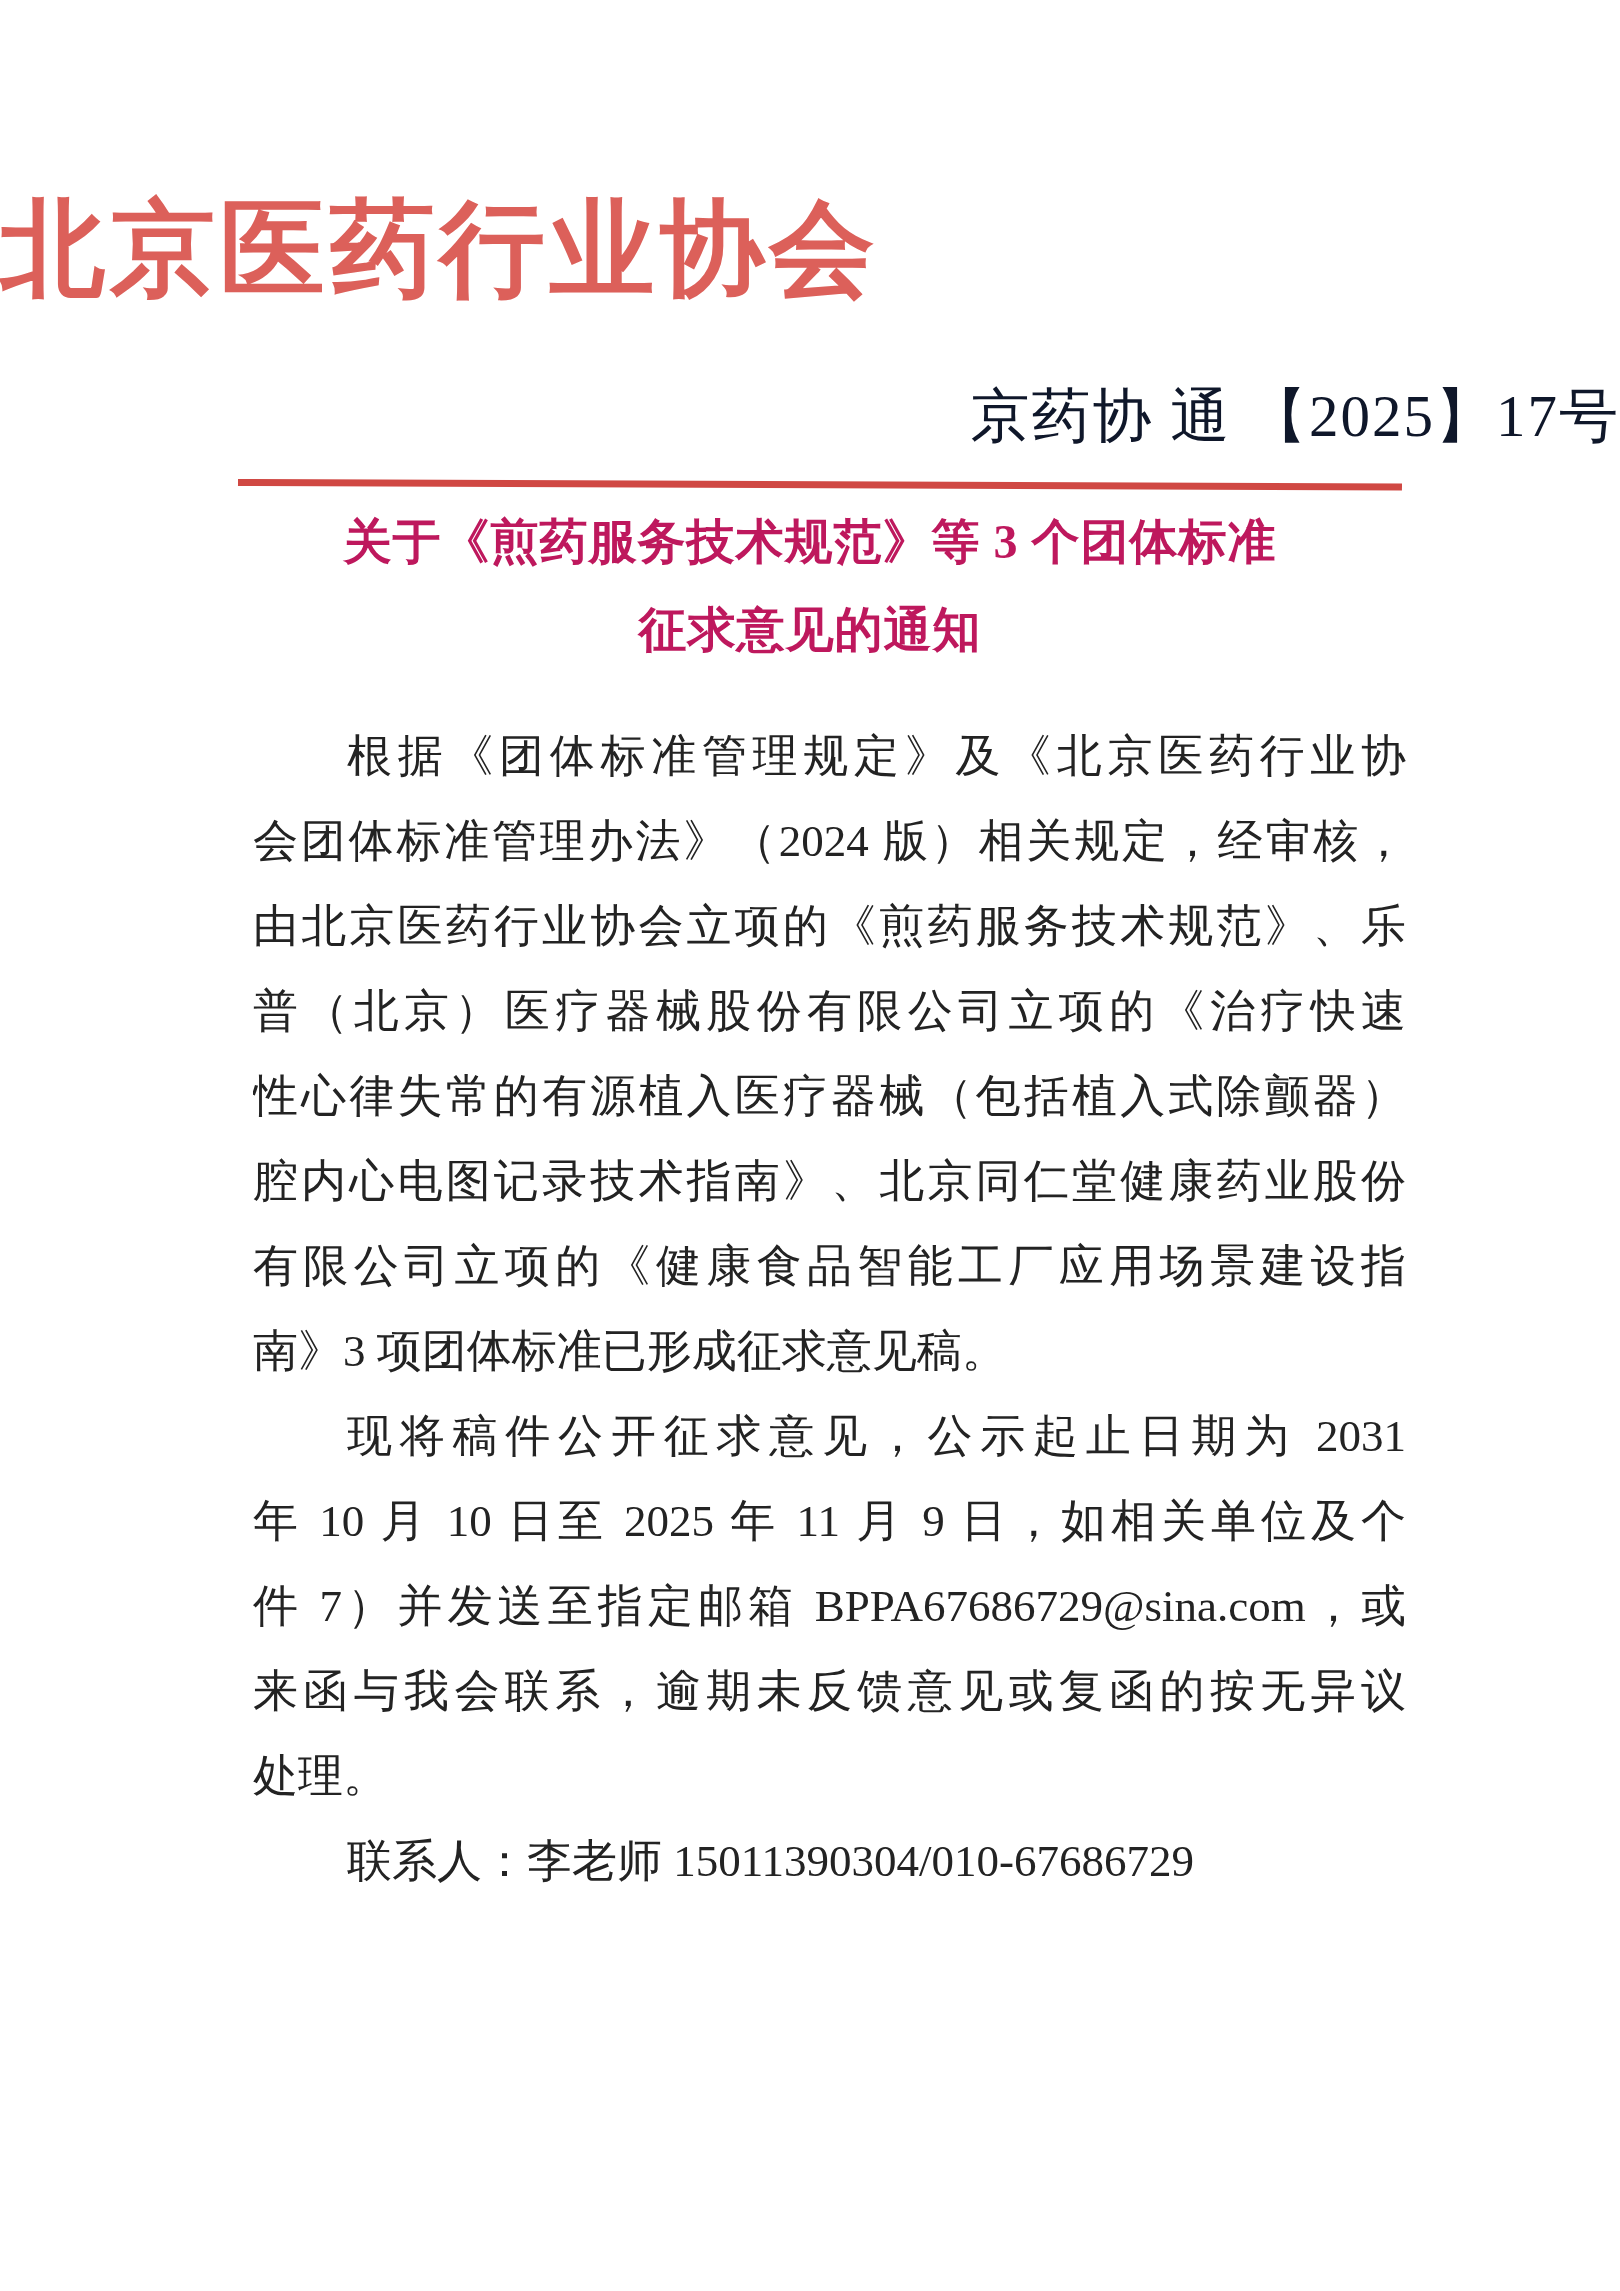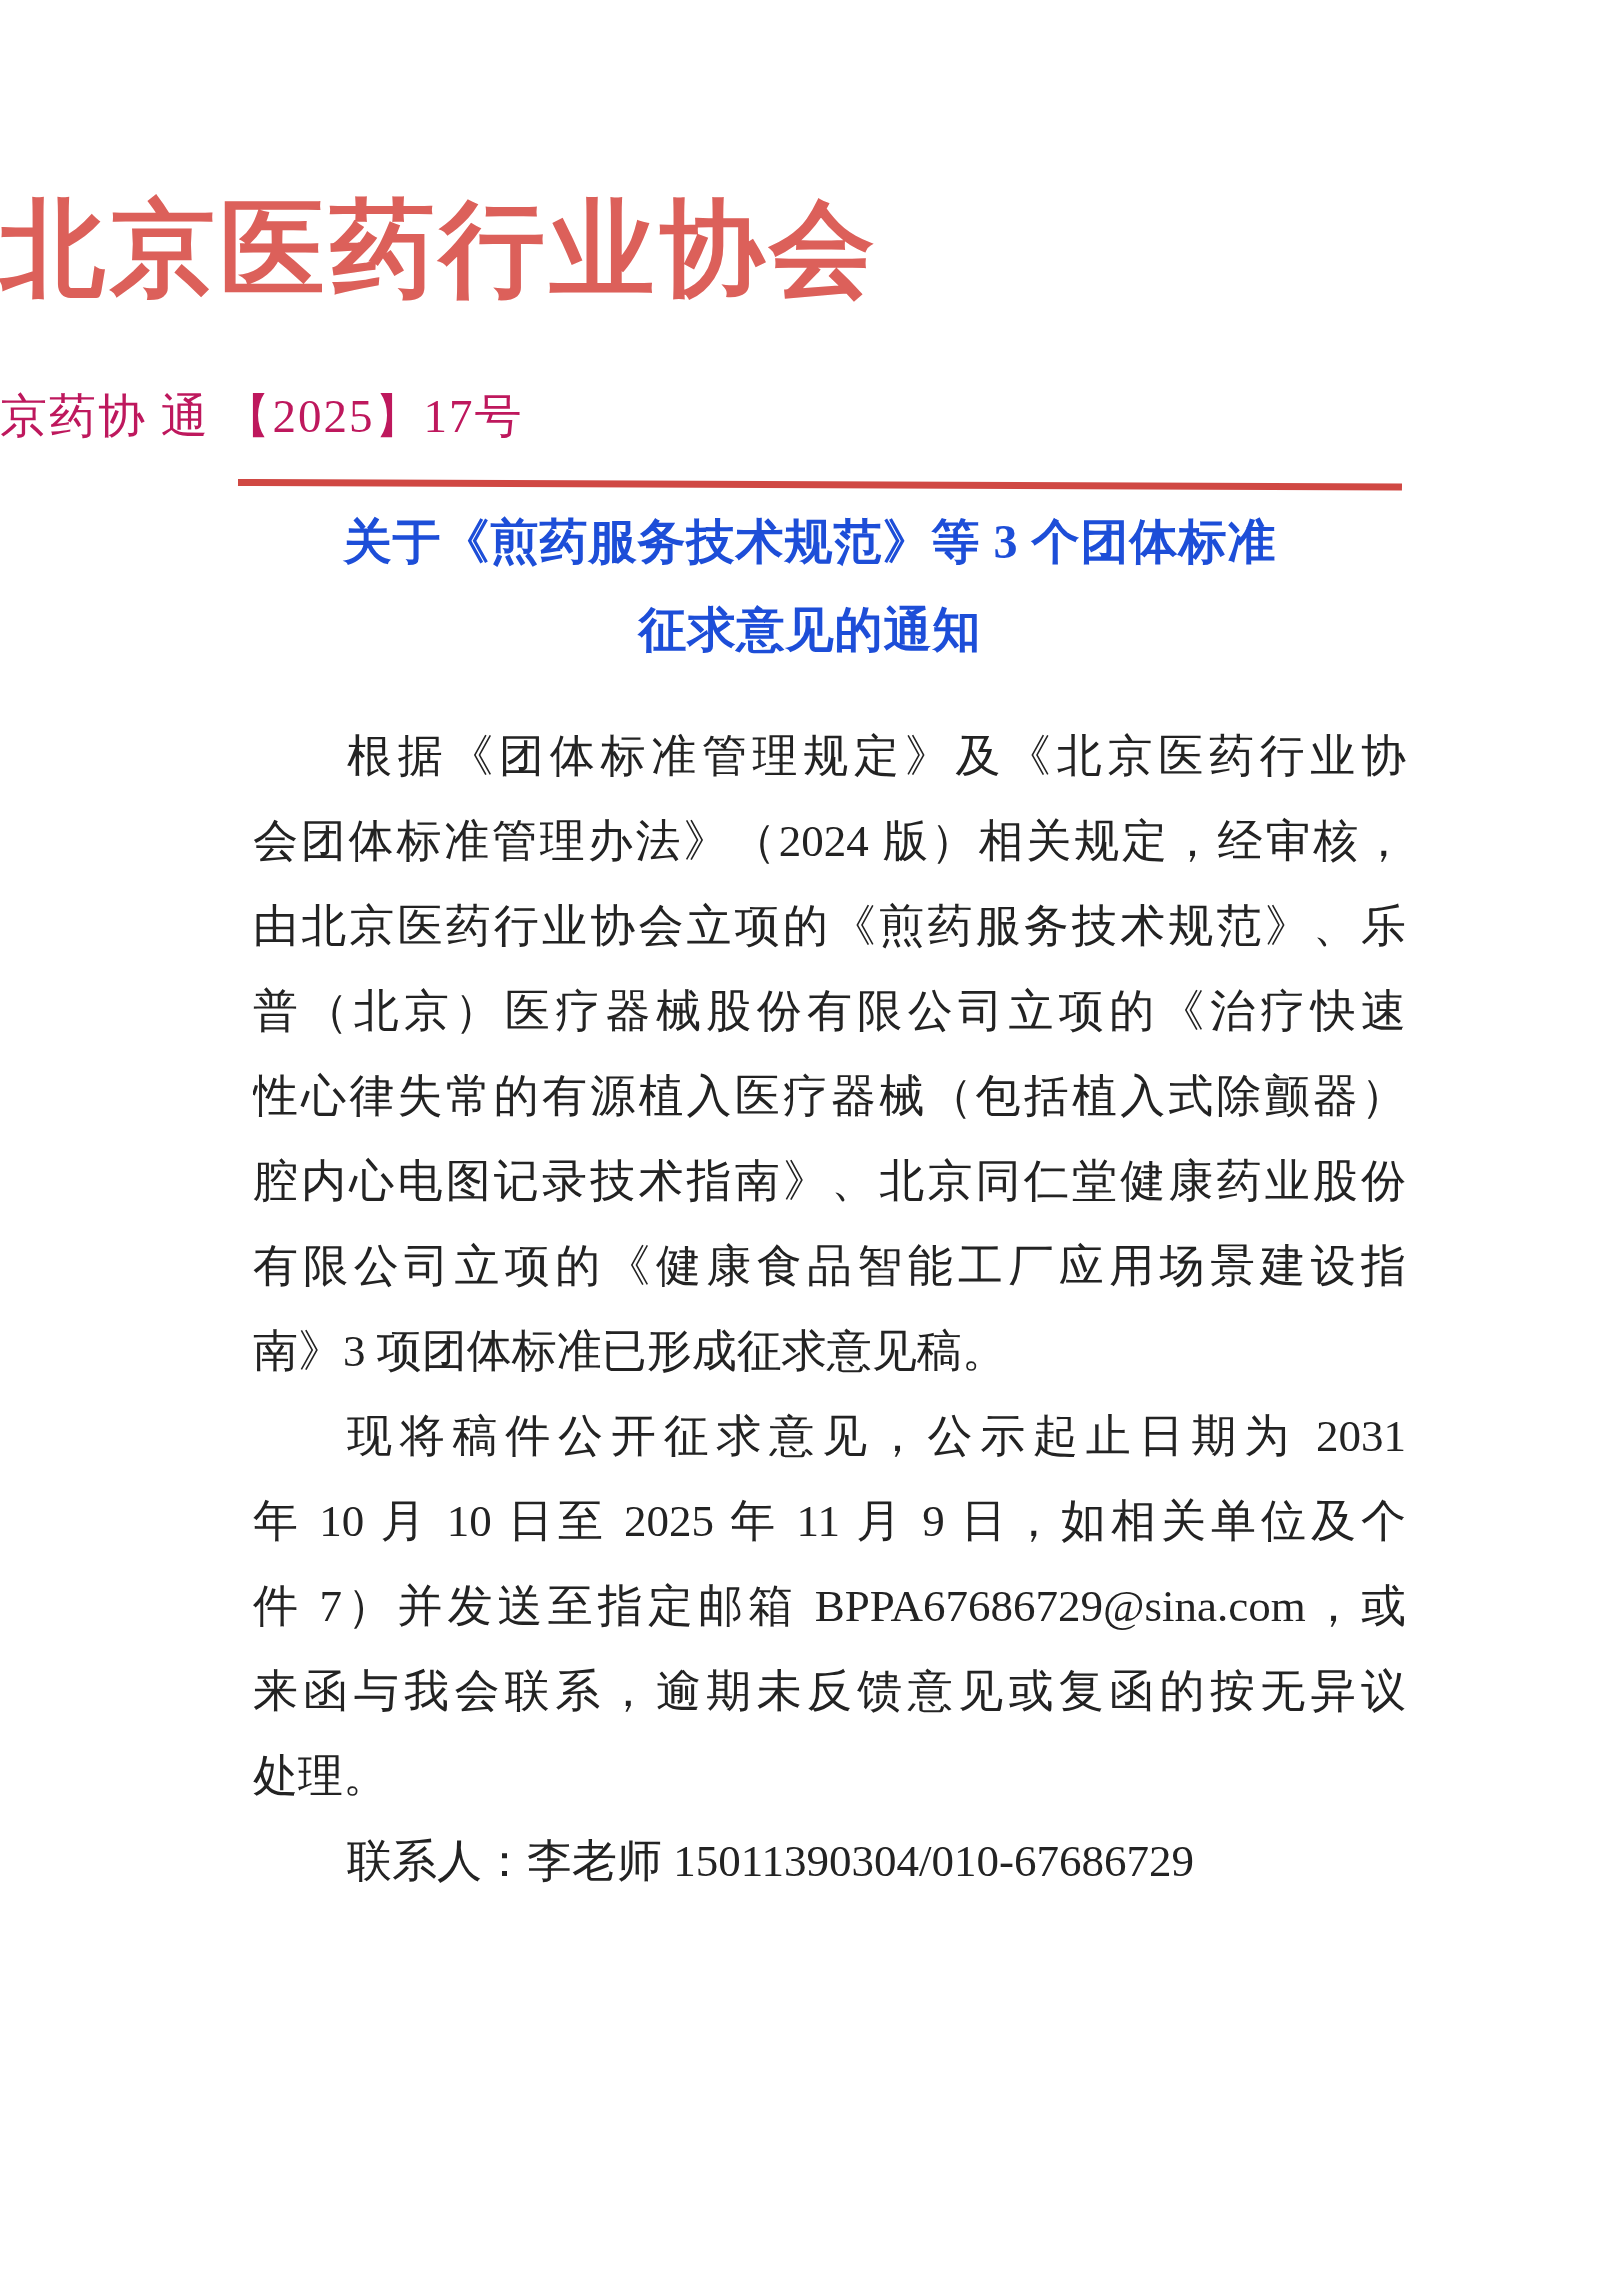--- a/index.html
+++ b/index.html
@@ -26,25 +26,25 @@
     font-weight: 700;
     letter-spacing: 4.9px;
     color: #dc605a;
     white-space: nowrap;
   }
   .doc-number {
     position: absolute;
     top: 388px;
     left: 0;
     width: 100%;
-    text-align: left;
-    font-size: 47px;
+    text-align: right;
+    font-size: 59px;
     line-height: 57px;
     letter-spacing: 2px;
-    color: #be185d;
+    color: #0f172a;
     white-space: nowrap;
   }
   .red-rule {
     position: absolute;
     top: 479px;
     left: 238px;
     width: 1164px;
     height: 6.9px;
     background: #d04843;
     transform: rotate(0.22deg);
@@ -52,21 +52,21 @@
   }
   .notice-title {
     position: absolute;
     left: 0;
     width: 100%;
     text-align: center;
     font-size: 48px;
     line-height: 61px;
     font-weight: 700;
     letter-spacing: 1px;
-    color: #1d4ed8;
+    color: #be185d;
     white-space: nowrap;
   }
   .notice-title.line1 { top: 511px; }
   .notice-title.line2 { top: 599px; }
   .body-text {
     position: absolute;
     top: 714px;
     left: 253px;
     width: 1153px;
     font-size: 45px;

